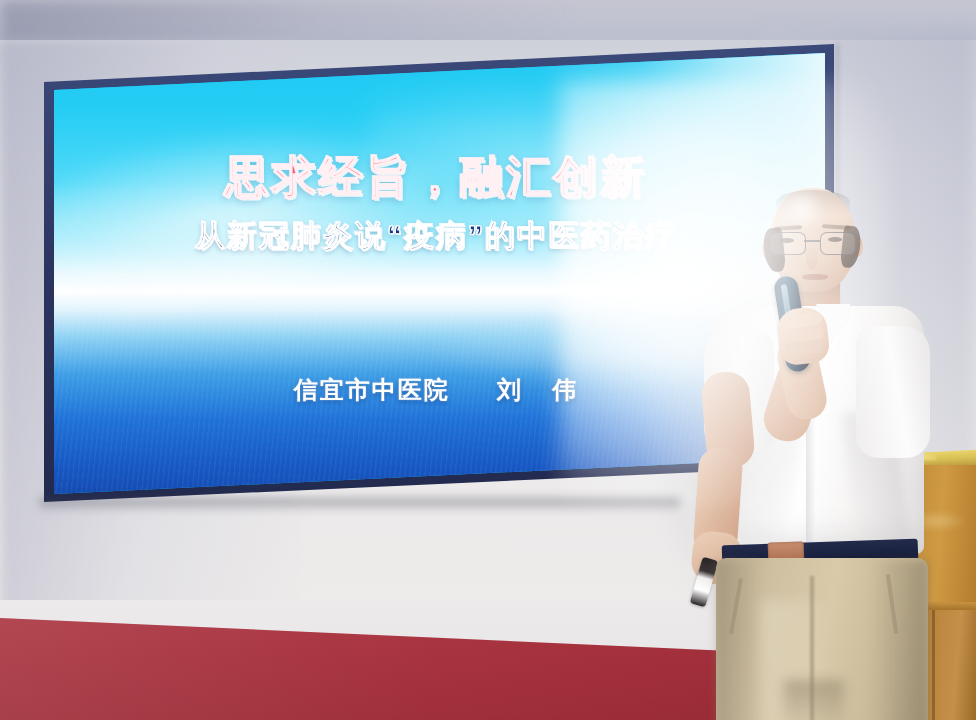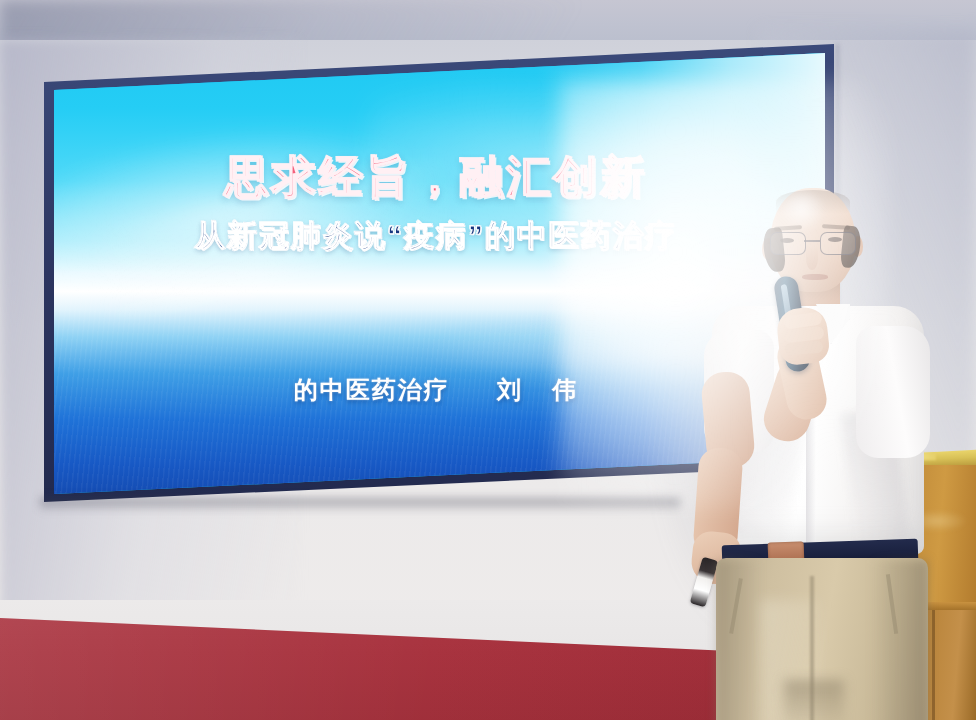--- a/index.html
+++ b/index.html
@@ -475,21 +475,21 @@
       <div class="cloud-a"></div>
       <div class="cloud-b"></div>
       <div class="cloud-c"></div>
       <div class="sea-texture"></div>
       <div class="sea-glint"></div>
 
       <div class="slide-title">思求经旨，融汇创新</div>
       <div class="slide-subtitle">从新冠肺炎说“疫病”的中医药治疗</div>
 
       <div class="slide-presenter">
-        <span>的中医药治疗</span>
+        <span>信宜市中医院</span>
         <span class="presenter-gap"></span>
         <span>刘</span>
         <span class="name-gap"></span>
         <span>伟</span>
       </div>
 
       <div class="screen-blowout"></div>
     </div>
   </div>
   <div class="screen-bottom-shadow"></div>

